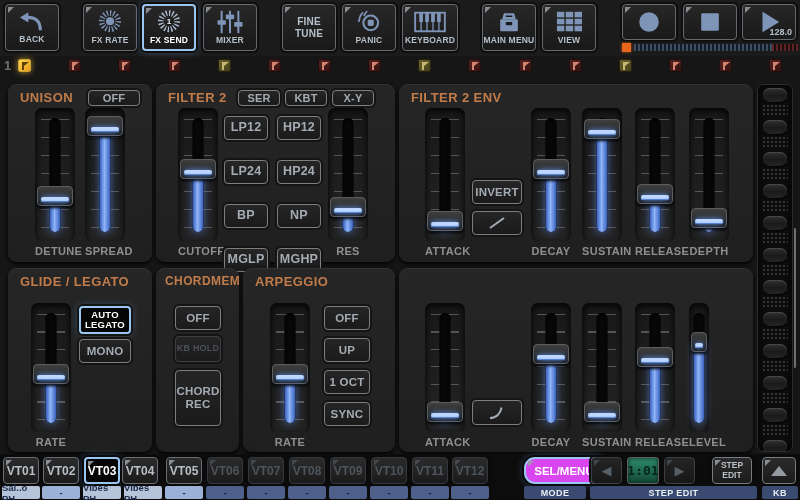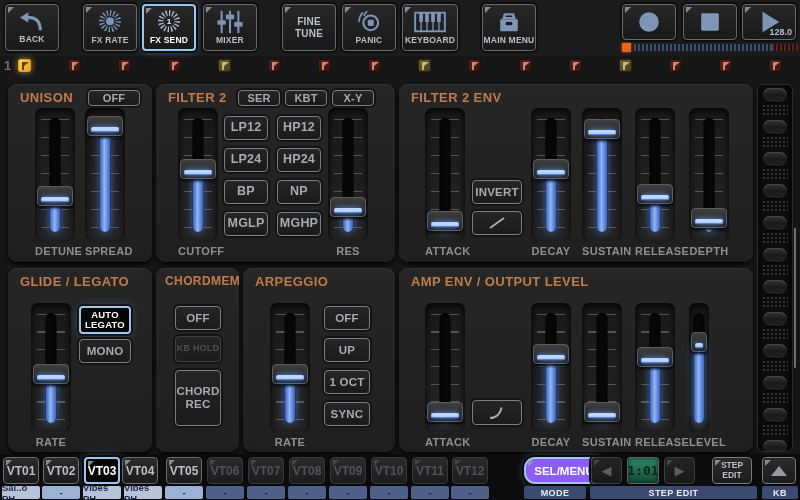--- a/index.html
+++ b/index.html
@@ -80,21 +80,21 @@
   .sl-hnd::after { content:""; position:absolute; left:3px; right:3px; bottom:3px; height:5px;
                    background:#bcd6ff; border-radius:2px;
                    box-shadow:0 0 6px #6fa0f5, inset 0 -1px 1px #4d7cd2; }
   .sl-label { position:absolute; top:100%; margin-top:3px; width:100%; text-align:center;
               color:#8f8f8f; font-size:11px; font-weight:bold; letter-spacing:.3px; }
 
   .btn-icon-svg { display:block; }
 
   
   .ftgrid { position:absolute; left:68px; top:32px; display:grid;
-            grid-template-columns:44px 44px; grid-auto-rows:24px; gap:8px 9px; }
+            grid-template-columns:44px 44px; grid-auto-rows:24px; gap:20px 9px; }
   .ftgrid .pbtn { position:relative; font-size:12.5px; }
   .togglerow .pbtn { width:42px; }
 
   
   .wheel { position:absolute; left:757px; top:84px; width:36px; height:368px; background:#0d0d0d;
            border:1px solid #2c2c2c; border-radius:6px; overflow:hidden;
            box-shadow:inset 0 0 8px #000; }
   .wseg-bump { height:14px; margin:3px 5px 2px; border-radius:7px;
                background:linear-gradient(#303030,#1a1a1a 55%,#242424);
                box-shadow:inset 0 1px 1px #4a4a4a, 0 1px 2px #000; }
@@ -115,21 +115,21 @@
                    box-shadow:0 0 0 2px #0a0a0a, 0 0 8px rgba(120,175,245,.5); }
   .chip { position:absolute; top:32px; height:13px; width:38px; border-radius:2px;
           display:flex; align-items:center; justify-content:center;
           font-size:9.5px; font-weight:bold; }
   .chip.named { background:#b7c3d8; color:#1b2a4a; }
   .chip.blank { background:#9cb1d6; color:#1b2a4a; }
   .chip.dark  { background:#4e5f8a; color:#141e38; }
   .chip.tag   { background:#3a4a70; color:#e9edf5; font-size:9px; letter-spacing:.4px; }
 
   .selmenu { position:absolute; left:524px; top:3px; width:80px; height:27px; border:2px solid #9cc6f2;
-             border-radius:11px; background:#8b5cf6; box-shadow:0 0 0 2px #0a0a0a, 0 0 8px rgba(120,175,245,.5);
+             border-radius:11px; background:#d946ef; box-shadow:0 0 0 2px #0a0a0a, 0 0 8px rgba(120,175,245,.5);
              display:flex; align-items:center; justify-content:center;
              color:#fff; font-size:11.5px; font-weight:bold; }
   .navbtn { position:absolute; top:3px; width:31px; height:27px; border:1px solid #3a3f44; border-radius:4px;
             background:linear-gradient(#242424,#181818); box-shadow:0 0 0 2px #0a0a0a;
             display:flex; align-items:center; justify-content:center;
             color:#565e66; font-size:13px; }
   .lcd { position:absolute; left:627px; top:3px; width:32px; height:27px; border:1px solid #606060;
          border-radius:3px; background:linear-gradient(#2f8a68,#124a38);
          box-shadow:inset 0 0 4px #0a2a1e, 0 0 0 2px #0a0a0a;
          display:flex; align-items:center; justify-content:center;
@@ -229,20 +229,38 @@
       <span>
         <svg width="30" height="26" viewBox="0 0 32 28">
             <path d="M8.5 11 L10.5 4.5 H21.5 L23.5 11 Z" fill="#7e95b8"></path>
             <rect x="12.5" y="7" width="7" height="1.6" fill="#1a1a1a"></rect>
             <rect x="6.5" y="11" width="19" height="13" rx="1.2" fill="#7e95b8"></rect>
             <rect x="12.5" y="14" width="7" height="3.4" rx="1" fill="#1a1a1a"></rect>
           </svg>
       </span>
       <span class="lbl">MAIN MENU</span>
     </div>
+    <div class="tbtn fold" style="left:542px">
+      <span>
+        <svg width="30" height="26" viewBox="0 0 32 28">
+            <g fill="#7e95b8">
+              <rect x="3" y="3" width="8" height="6"></rect>
+              <rect x="12.5" y="3" width="8" height="6"></rect>
+              <rect x="22" y="3" width="8" height="6"></rect>
+              <rect x="3" y="10.5" width="8" height="6"></rect>
+              <rect x="12.5" y="10.5" width="8" height="6"></rect>
+              <rect x="22" y="10.5" width="8" height="6"></rect>
+              <rect x="3" y="18" width="8" height="6"></rect>
+              <rect x="12.5" y="18" width="8" height="6"></rect>
+              <rect x="22" y="18" width="8" height="6"></rect>
+            </g>
+          </svg>
+      </span>
+      <span class="lbl">VIEW</span>
+    </div>
     <div class="tbtn fold" style="left:622px;height:36px">
       <span>
         <svg width="30" height="26" viewBox="0 0 32 28">
             <circle cx="16" cy="14" r="10.5" fill="#7e95b8"></circle>
           </svg>
       </span>
     </div>
     <div class="tbtn fold" style="left:683px;height:36px">
       <span>
         <svg width="30" height="26" viewBox="0 0 32 28">
@@ -435,21 +453,20 @@
         </div>
         <div class="sl-label">RATE</div>
       </div>
     <div class="pbtn" style="left:81px;top:38px;width:46px;height:24px">OFF</div>
     <div class="pbtn" style="left:81px;top:70px;width:46px;height:24px">UP</div>
     <div class="pbtn" style="left:81px;top:102px;width:46px;height:24px">1 OCT</div>
     <div class="pbtn" style="left:81px;top:134px;width:46px;height:24px">SYNC</div>
   </div>
 
   <div class="panel" style="left:399px;top:268px;width:354px;height:184px">
-    <div class="ptitle">AMP ENV / OUTPUT LEVEL</div>
     <div class="sl" style="left:26px;top:35px;width:40px;height:130px">
         <div class="sl-well" style="--tick: 17.5px;">
           <div class="sl-ticks"></div>
           <div class="sl-trk"></div>
           <div class="sl-fill" style="height: 11px;"></div>
           <div class="sl-hnd" style="top: 99px;"></div>
         </div>
         <div class="sl-label">ATTACK</div>
       </div>
     <div class="pbtn" style="left:73px;top:132px;width:50px;height:25px">

